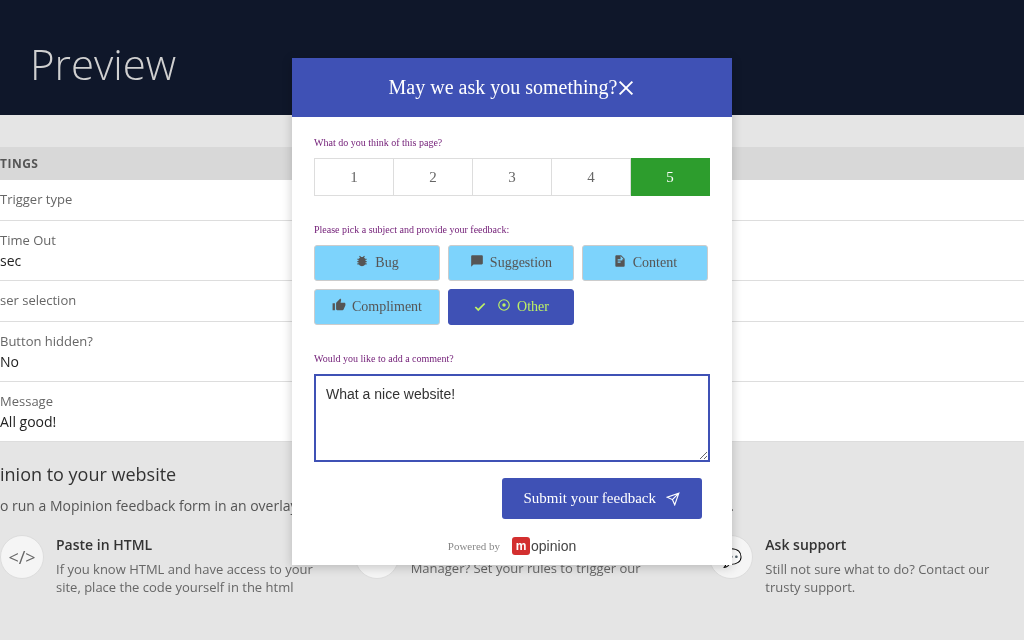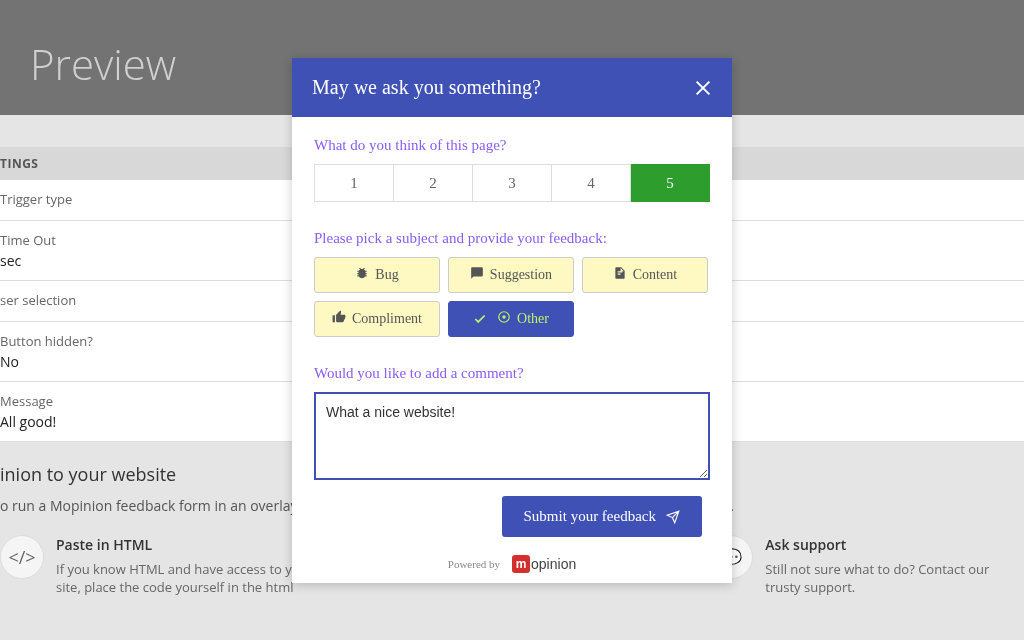--- a/index.html
+++ b/index.html
@@ -5,21 +5,21 @@
     * { box-sizing: border-box; margin: 0; padding: 0; }
     body {
       font-family: 'Open Sans', Arial, sans-serif;
       background: #e5e5e5;
       width: 1024px;
       height: 640px;
       overflow: hidden;
       position: relative;
     }
     .header {
-      background: #737373;
+      background: #0f172a;
       height: 115px;
       padding: 35px 0 0 30px;
     }
     .header h1 {
       color: #d0d0d0;
       font-size: 42px;
       font-weight: 300;
     }
     .bg-content {
       position: absolute;
@@ -107,21 +107,21 @@
       background: #fff;
       margin-top: 58px;
       box-shadow: 0 2px 10px rgba(0,0,0,0.2);
       font-family: Georgia, 'Times New Roman', serif;
     }
     .modal-header {
       background: #3f51b5;
       color: #fff;
       padding: 18px 20px;
       display: flex;
-      justify-content: space-between;
+      justify-content: center;
       align-items: center;
     }
     .modal-header h2 {
       font-size: 20px;
       font-weight: 400;
     }
     .close-icon {
       cursor: pointer;
       width: 18px;
       height: 18px;
@@ -135,22 +135,22 @@
       background: #fff;
       top: 8px;
       left: 0;
     }
     .close-icon::before { transform: rotate(45deg); }
     .close-icon::after { transform: rotate(-45deg); }
     .modal-body {
       padding: 20px 22px 12px 22px;
     }
     .question {
-      color: #8b5cf6;
-      font-size: 15px;
+      color: #701a75;
+      font-size: 10px;
       margin-bottom: 10px;
     }
     .rating-row {
       display: flex;
       margin-bottom: 28px;
     }
     .rating-btn {
       flex: 1;
       border: 1px solid #ddd;
       border-left: none;
@@ -170,21 +170,21 @@
     .subject-grid {
       display: flex;
       flex-wrap: wrap;
       gap: 8px;
       margin-bottom: 28px;
     }
     .subject-btn {
       width: calc(33.33% - 6px);
       height: 36px;
       border: 1px solid #ccc;
-      background: #fef9c3;
+      background: #7dd3fc;
       border-radius: 3px;
       color: #555;
       font-size: 14px;
       cursor: pointer;
       display: flex;
       align-items: center;
       justify-content: center;
       gap: 6px;
       font-family: Georgia, serif;
     }

